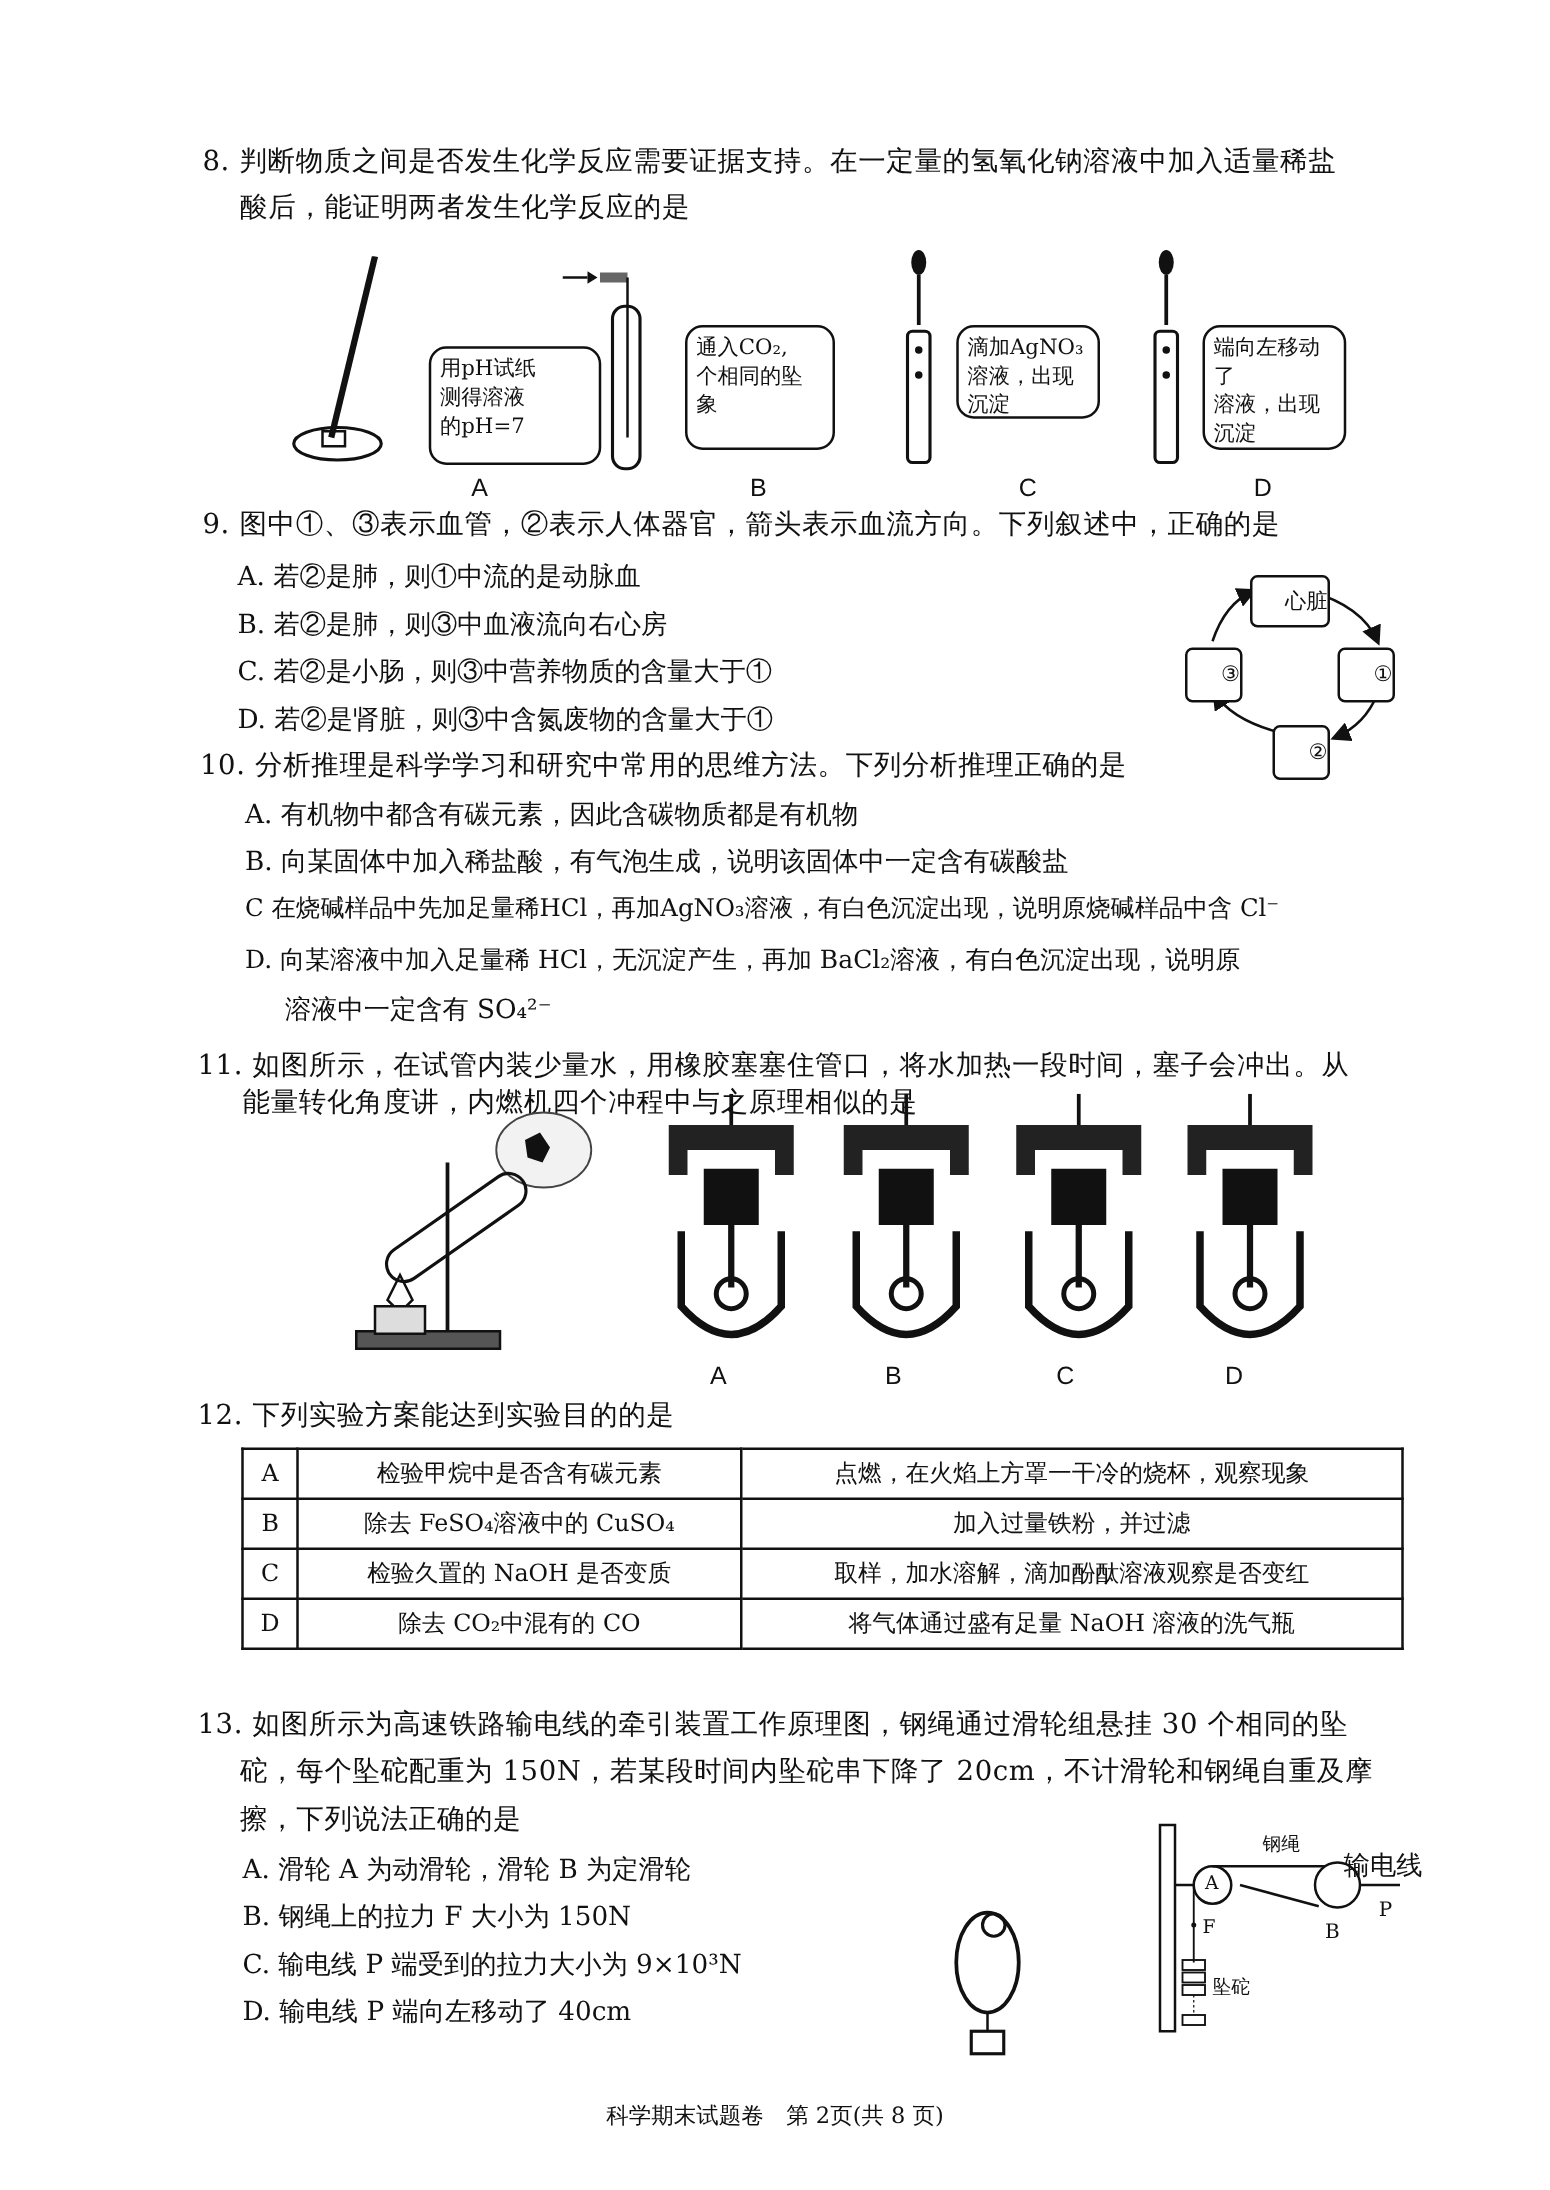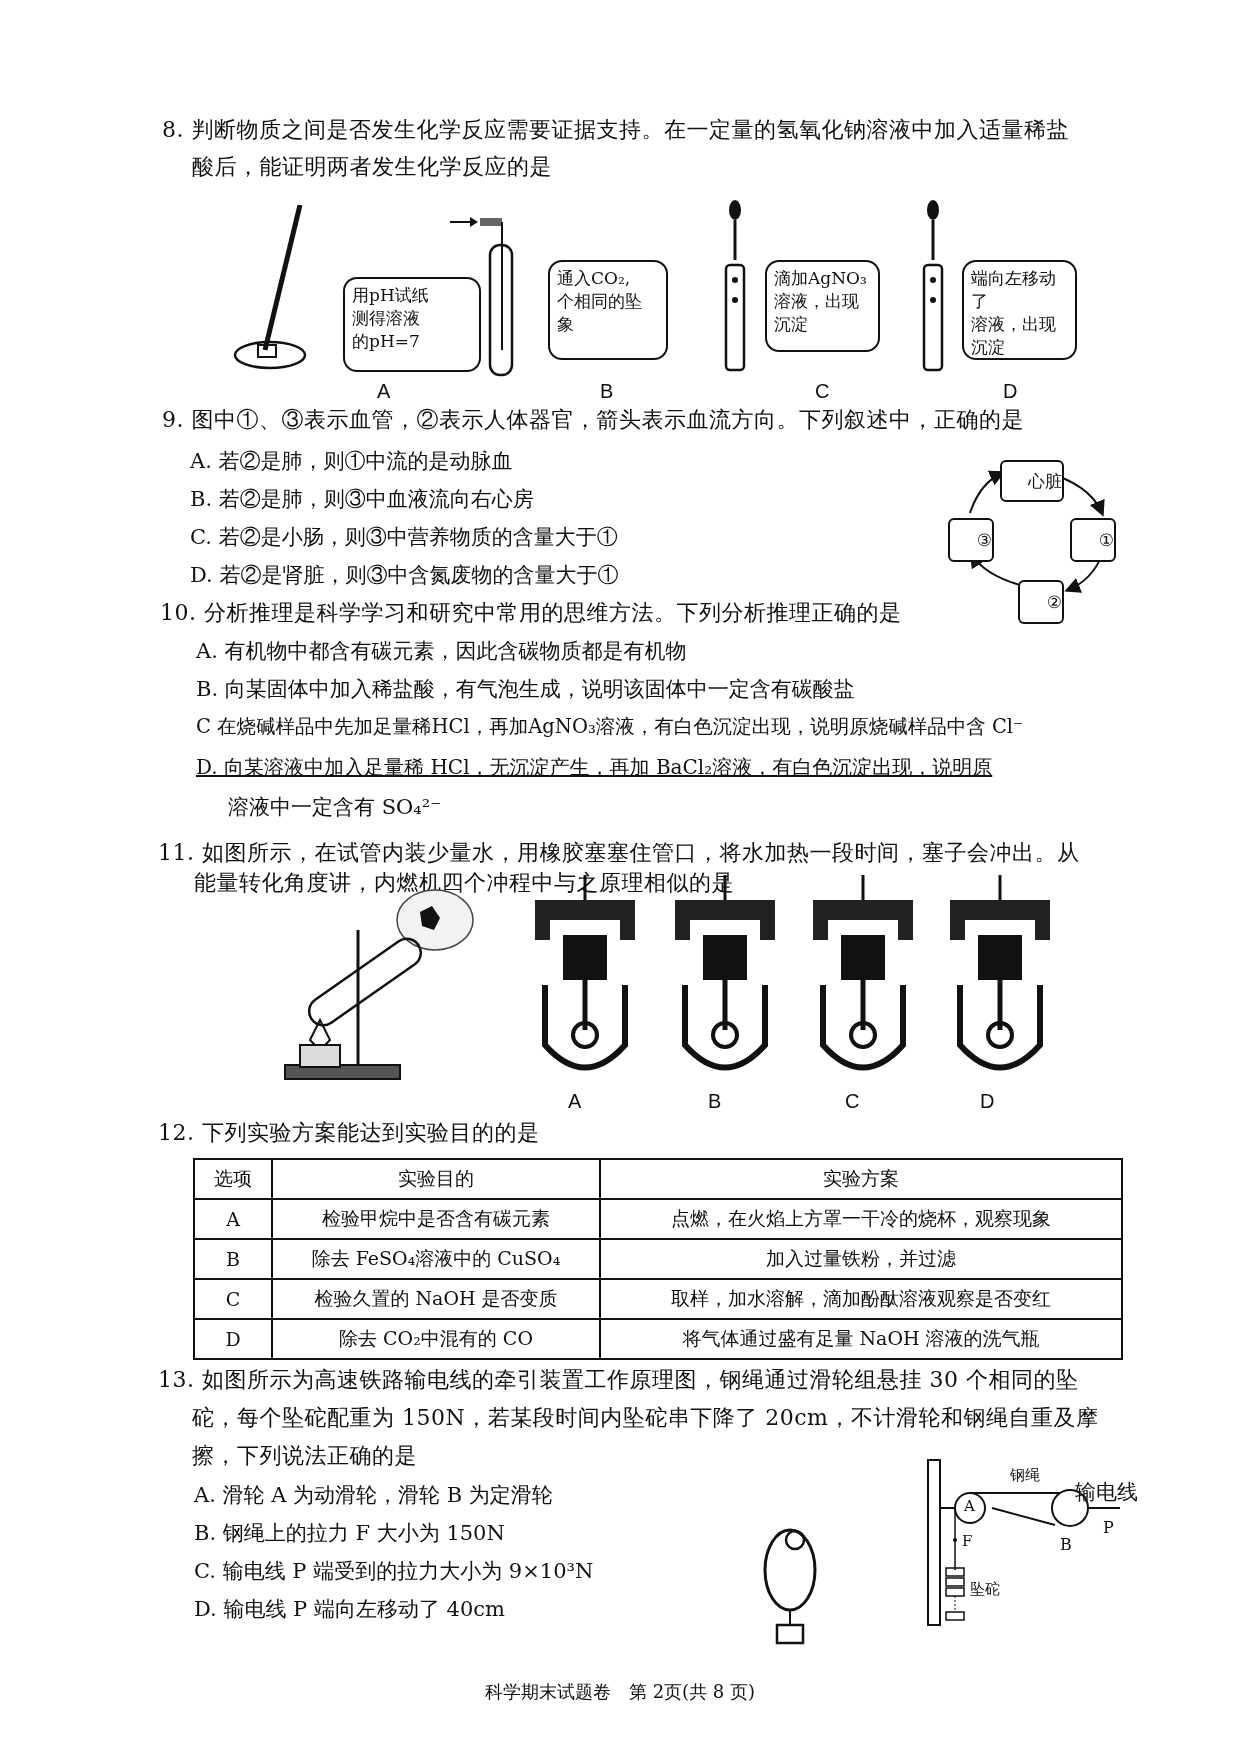--- a/index.html
+++ b/index.html
@@ -52,21 +52,21 @@
 </div>
 <div class="figlabel" style="left:600px;top:380px;">B</div>
 
 <svg class="abs" style="left:720px;top:200px;" width="30" height="175">
   <ellipse cx="15" cy="10" rx="6" ry="10" fill="#111"></ellipse>
   <line x1="15" y1="20" x2="15" y2="60" stroke="#111" stroke-width="3"></line>
   <rect x="6" y="65" width="18" height="105" rx="4" fill="none" stroke="#111" stroke-width="2.5"></rect>
   <circle cx="15" cy="80" r="3" fill="#111"></circle>
     <circle cx="15" cy="100" r="3" fill="#111"></circle>
 </svg>
-<div class="bubble" style="left:765px;top:260px;width:115px;height:92px;">
+<div class="bubble" style="left:765px;top:260px;width:115px;height:75px;">
   <div>滴加AgNO₃</div>
   <div>溶液，出现</div>
   <div>沉淀</div>
 </div>
 <div class="figlabel" style="left:815px;top:380px;">C</div>
 
 <svg class="abs" style="left:918px;top:200px;" width="30" height="175">
   <ellipse cx="15" cy="10" rx="6" ry="10" fill="#111"></ellipse>
   <line x1="15" y1="20" x2="15" y2="60" stroke="#111" stroke-width="3"></line>
   <rect x="6" y="65" width="18" height="105" rx="4" fill="none" stroke="#111" stroke-width="2.5"></rect>
@@ -105,21 +105,21 @@
 <div class="box" style="left:1070px;top:518px;width:46px;height:44px;line-height:40px;">①</div>
 <div class="box" style="left:1018px;top:580px;width:46px;height:44px;line-height:40px;">②</div>
 
 <div class="line" style="left:160px;top:598px;">
   <span>10.</span>
   <span>分析推理是科学学习和研究中常用的思维方法。下列分析推理正确的是</span>
 </div>
 <div class="opt" style="left:196px;top:636px;">A. 有机物中都含有碳元素，因此含碳物质都是有机物</div>
 <div class="opt" style="left:196px;top:674px;">B. 向某固体中加入稀盐酸，有气泡生成，说明该固体中一定含有碳酸盐</div>
 <div class="opt" style="left:196px;top:712px;font-size:19.5px;">C  在烧碱样品中先加足量稀HCl，再加AgNO₃溶液，有白色沉淀出现，说明原烧碱样品中含 Cl⁻</div>
-<div class="opt" style="left:196px;top:752px;font-size:20px;text-decoration:underline;">D. 向某溶液中加入足量稀 HCl，无沉淀产生，再加 BaCl₂溶液，有白色沉淀出现，说明原</div>
+<div class="opt" style="left:196px;top:752px;font-size:20px;">D. 向某溶液中加入足量稀 HCl，无沉淀产生，再加 BaCl₂溶液，有白色沉淀出现，说明原</div>
 <div class="opt" style="left:228px;top:792px;">溶液中一定含有 SO₄²⁻</div>
 
 <div class="line" style="left:158px;top:838px;">
   <span>11.</span>
   <span>如图所示，在试管内装少量水，用橡胶塞塞住管口，将水加热一段时间，塞子会冲出。从</span>
 </div>
 <div class="line" style="left:194px;top:868px;">能量转化角度讲，内燃机四个冲程中与之原理相似的是</div>
 
 <svg class="abs" style="left:270px;top:880px;" width="210" height="210">
   <ellipse cx="165" cy="40" rx="38" ry="30" fill="#f2f2f2" stroke="#444" stroke-width="1.5"></ellipse>
@@ -149,25 +149,20 @@
 <div class="figlabel" style="left:708px;top:1090px;">B</div>
 <div class="figlabel" style="left:845px;top:1090px;">C</div>
 <div class="figlabel" style="left:980px;top:1090px;">D</div>
 
 <div class="line" style="left:158px;top:1118px;">
   <span>12.</span>
   <span>下列实验方案能达到实验目的的是</span>
 </div>
 <table class="q12" style="left:193px;top:1158px;width:930px;">
   <tbody>
-      <tr>
-    <th style="width:60px;">选项</th>
-    <th style="width:310px;">实验目的</th>
-    <th>实验方案</th>
-  </tr>
   <tr>
     <td>A</td>
     <td>检验甲烷中是否含有碳元素</td>
     <td>点燃，在火焰上方罩一干冷的烧杯，观察现象</td>
   </tr>
   <tr>
     <td>B</td>
     <td>除去 FeSO₄溶液中的 CuSO₄</td>
     <td>加入过量铁粉，并过滤</td>
   </tr>

